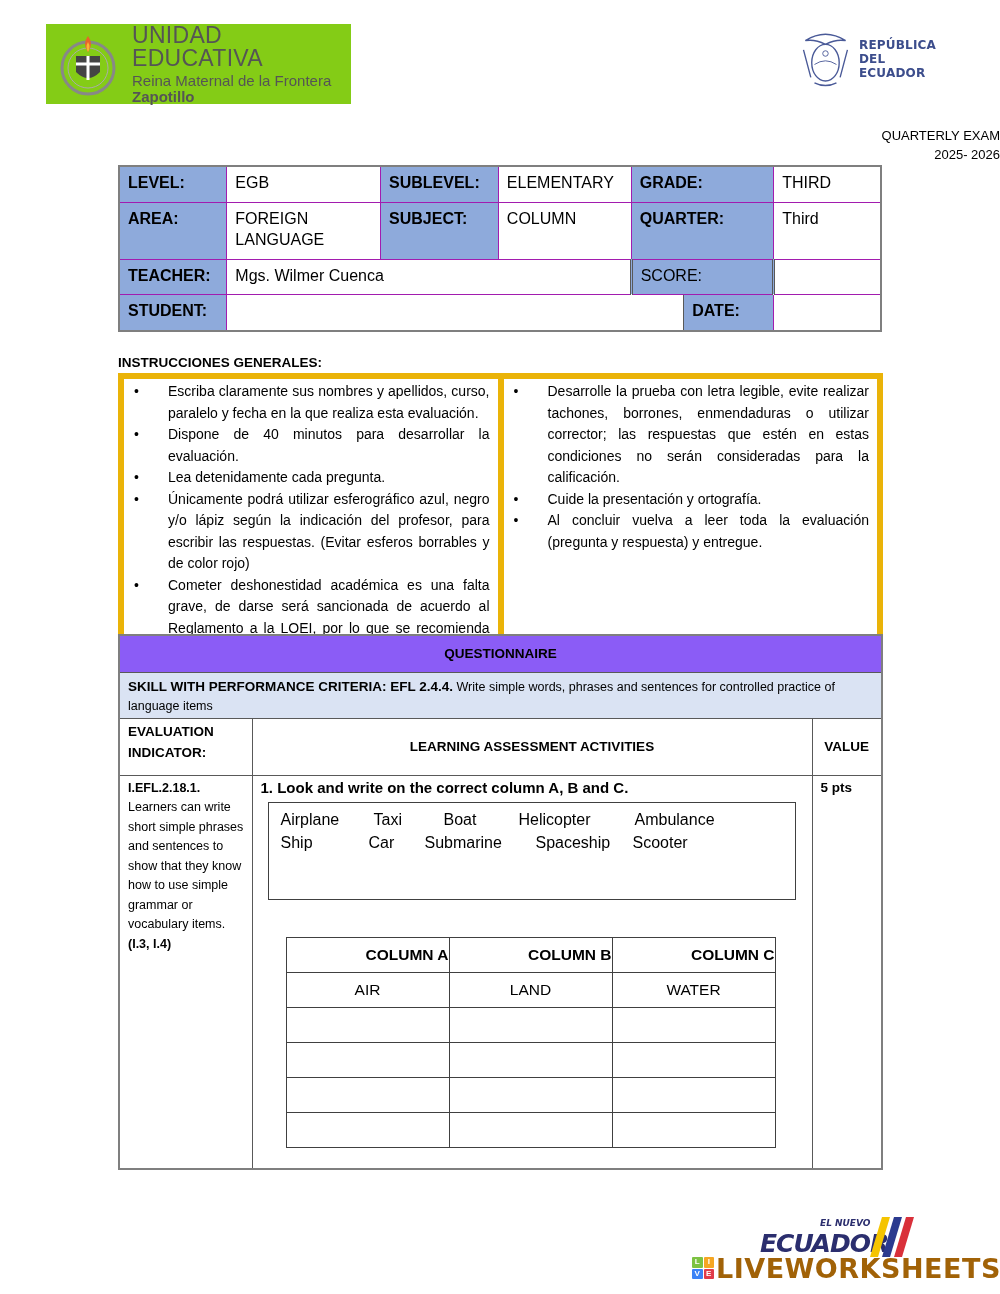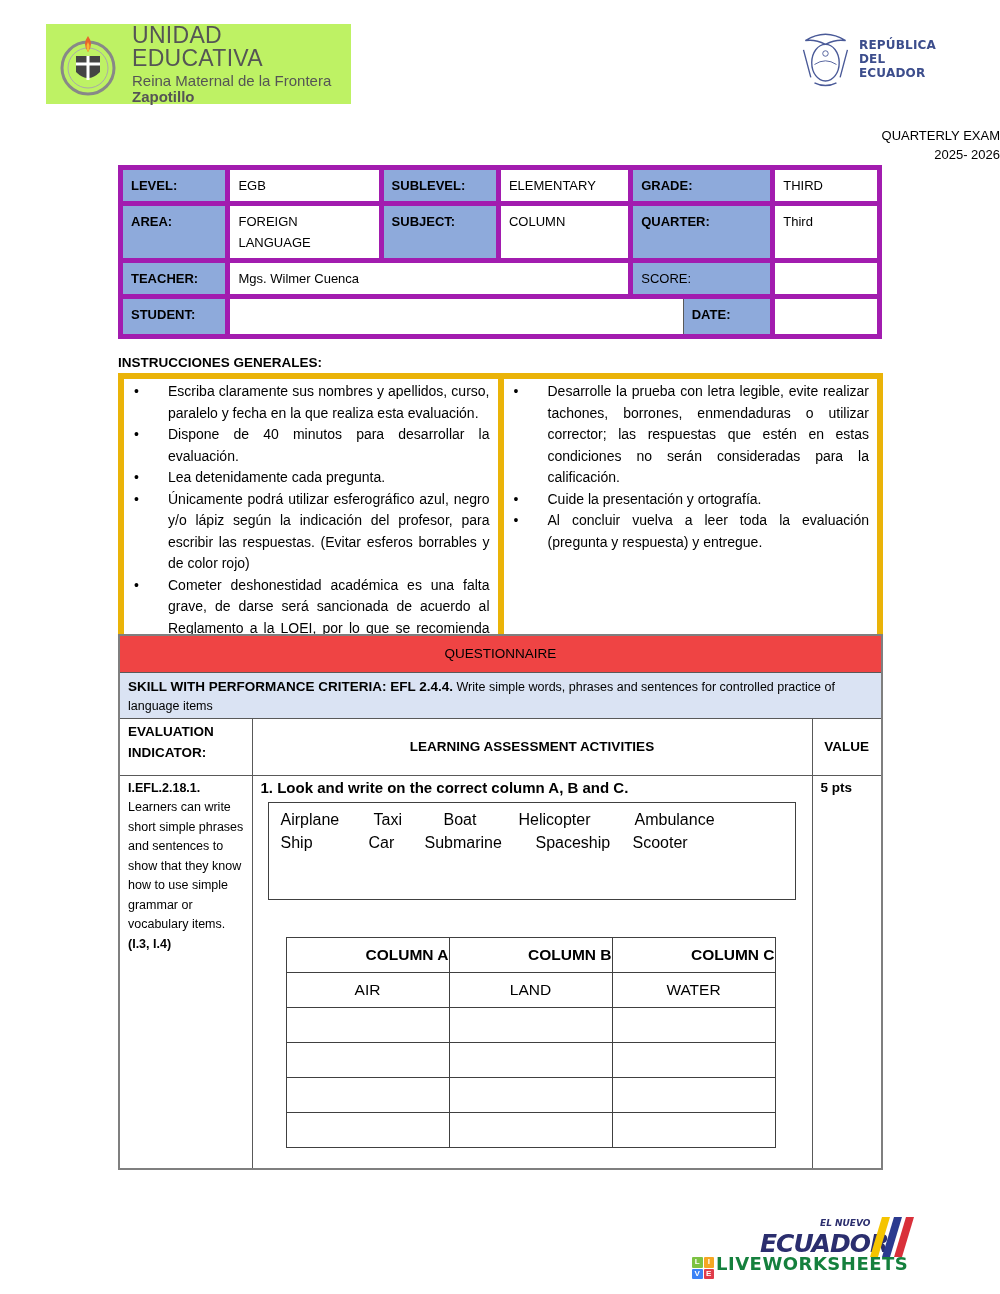--- a/index.html
+++ b/index.html
@@ -2,52 +2,52 @@
 <html><head>
 <meta charset="utf-8">
 <style>
   * { box-sizing: border-box; margin: 0; padding: 0; }
   html, body { width: 1000px; height: 1294px; background: #ffffff; overflow: hidden; }
   body { position: relative; font-family: "Liberation Sans", sans-serif; color: #000; }
 
   .abs { position: absolute; }
 
   
-  .school-logo { left: 46px; top: 24px; width: 305px; height: 80px; background: #bef264; display: flex; align-items: center; }
+  .school-logo { left: 46px; top: 24px; width: 305px; height: 80px; background: #84cc16; display: flex; align-items: center; }
   .school-crest { width: 64px; height: 64px; margin-left: 10px; position: relative; }
   .school-text { margin-left: 12px; color: #555; line-height: 1; }
   .school-text .l1 { font-size: 23px; letter-spacing: 0.3px; color: #555; }
   .school-text .l2 { font-size: 15px; margin-top: 3px; }
   .school-text .l3 { font-size: 15px; margin-top: 1px; font-weight: bold; }
 
   .rep-logo { left: 798px; top: 24px; width: 150px; height: 70px; display: flex; align-items: center; }
   .rep-text { margin-left: 6px; color: #3c4d8c; font-weight: bold; font-size: 12px; line-height: 14px; font-family: "DejaVu Sans", sans-serif; letter-spacing: 0.2px; }
 
   
   .exam-title { left: 0; width: 1000px; top: 126px; text-align: right; font-size: 13px; font-weight: normal; line-height: 19px; }
 
   
   table { border-collapse: collapse; }
   .info-table { left: 118px; top: 165px; width: 764px; border: 2px solid #7f7f7f; }
-  .info-table td { border: 5px solid #a21caf; font-size: 13px; vertical-align: top; padding: 5px 8px; line-height: 21px; }
+  .info-table td { border: 1px solid #a21caf; font-size: 16px; vertical-align: top; padding: 5px 8px; line-height: 21px; }
   .lbl { background: #8eaadb; font-weight: bold; }
   .lbl-n { background: #8eaadb; font-weight: normal; }
 
   
   .instr-heading { left: 118px; top: 355px; font-size: 13.5px; font-weight: bold; }
   .instr-table { left: 118px; top: 373px; width: 765px; }
   .instr-table td { border: 6px solid #eab308; vertical-align: top; padding: 2px 8px 2px 6px; width: 50%; }
   .instr-list { list-style: none; }
   .instr-list li { position: relative; padding-left: 38px; font-size: 14px; line-height: 21.5px; text-align: justify; }
   .instr-list li::before { content: "•"; position: absolute; left: 4px; top: 0; font-size: 14px; }
 
   
   .q-table { left: 118px; top: 634px; width: 765px; border: 2px solid #7f7f7f; }
   .q-table td { border: 1px solid #595959; vertical-align: top; }
-  .q-head { background: #ef4444; text-align: center; font-weight: normal; font-size: 13.5px; height: 37px; vertical-align: middle !important; }
+  .q-head { background: #8b5cf6; text-align: center; font-weight: bold; font-size: 13.5px; height: 37px; vertical-align: middle !important; }
   .q-skill { background: #dae3f3; font-size: 12.5px; padding: 4px 8px 2px 8px; line-height: 19px; height: 38px; }
   .q-skill b { font-size: 13.5px; }
   .q-colhead { font-weight: bold; font-size: 13.5px; line-height: 21px; height: 57px; }
   .indicator { font-size: 12.5px; line-height: 19.5px; padding: 3px 8px; width: 133px; }
   .activity-cell { position: relative; height: 394px; }
   .value-cell { width: 70px; font-weight: bold; font-size: 13.5px; padding: 4px 8px; }
 
   .q1-title { position: absolute; left: 8px; top: 3px; font-weight: bold; font-size: 15px; }
   .word-box { position: absolute; left: 15px; top: 26px; width: 528px; height: 98px; border: 1px solid #404040; }
   .word-row { position: absolute; left: 12px; font-size: 16px; white-space: nowrap; }
@@ -55,21 +55,21 @@
 
   .col-table { position: absolute; left: 33px; top: 161px; width: 490px; border: 1px solid #404040; }
   .col-table td { border: 1px solid #404040; text-align: center; font-size: 15.5px; height: 35px; width: 163px; vertical-align: middle; }
   .col-table th { border: 1px solid #404040; text-align: right; font-size: 15.5px; height: 35px; font-weight: bold; }
 
   
   .lw-logo { left: 690px; top: 1215px; width: 300px; height: 70px; }
   .ecuador-word { position: absolute; left: 70px; top: 14px; font-style: italic; font-weight: bold; font-size: 25px; color: #2b2e6e; letter-spacing: -1px; font-family: "DejaVu Sans", sans-serif; }
   .el-nuevo { position: absolute; left: 130px; top: 3px; font-style: italic; font-weight: bold; font-size: 9px; color: #2b2e6e; font-family: "DejaVu Sans", sans-serif; }
   .stripes { position: absolute; left: 180px; top: 2px; width: 45px; height: 40px; }
-  .lw-word { position: absolute; left: 26px; top: 38px; font-weight: bold; font-size: 18px; color: #15803d; letter-spacing: 0.5px; font-family: "DejaVu Sans", sans-serif; }
+  .lw-word { position: absolute; left: 26px; top: 38px; font-weight: bold; font-size: 27px; color: #a16207; letter-spacing: 0.5px; font-family: "DejaVu Sans", sans-serif; }
   .live-grid { position: absolute; left: 2px; top: 42px; width: 22px; height: 22px; display: grid; grid-template-columns: 1fr 1fr; gap: 1px; }
   .live-grid span { font-size: 8px; font-weight: bold; color: #fff; text-align: center; line-height: 10.5px; border-radius: 1px; }
 </style>
 </head>
 <body>
 
 <div class="abs school-logo">
   <div class="school-crest">
     <svg width="64" height="64" viewBox="0 0 64 64">
       <circle cx="32" cy="36" r="26" fill="none" stroke="#888" stroke-width="3"></circle>

